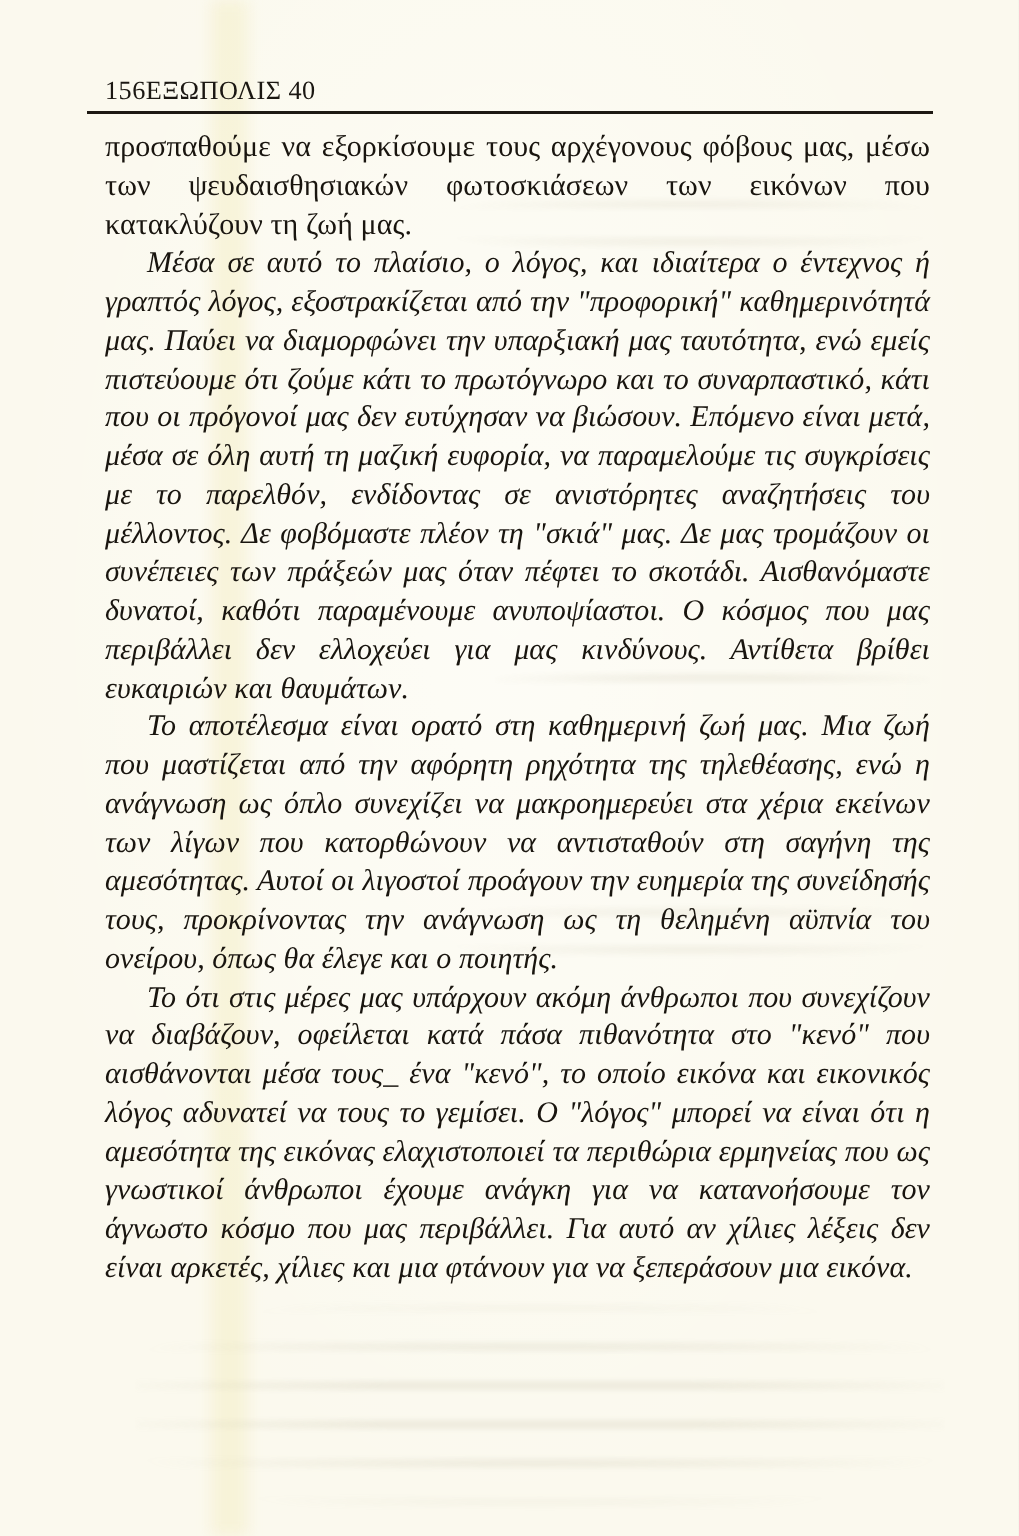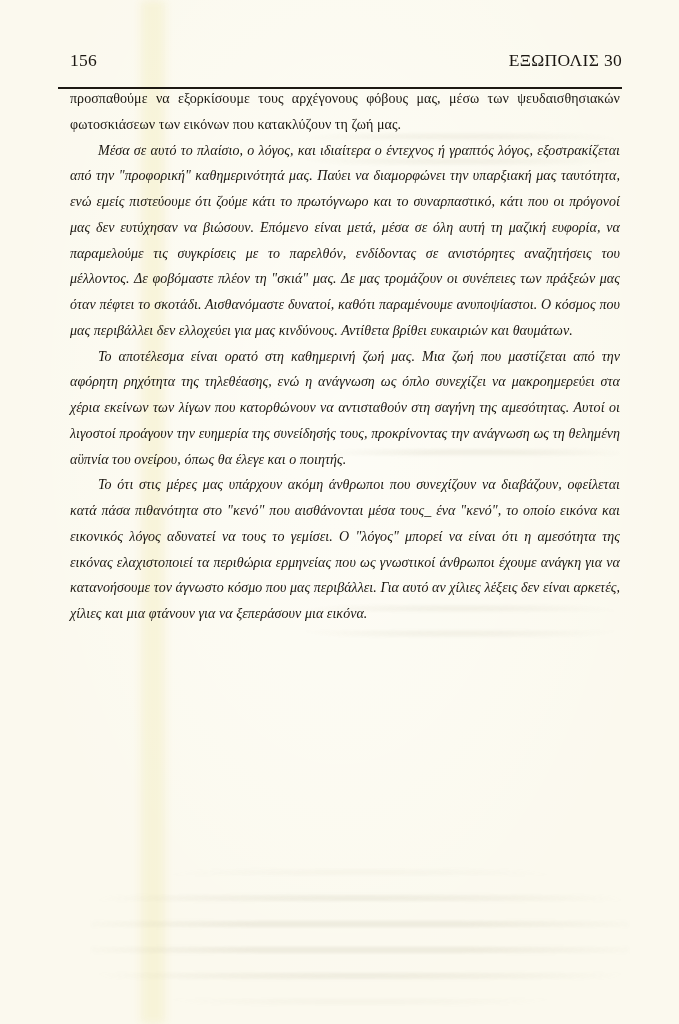--- a/index.html
+++ b/index.html
@@ -34,52 +34,52 @@
             mask-image:radial-gradient(ellipse at 50% 50%, #000 30%, transparent 78%);
   }
   .ghost-1 { left:300px; top:126px;  width:320px; height:46px; }
   .ghost-2 { left:330px; top:442px;  width:290px; height:30px; }
   .ghost-3 { left:300px; top:598px;  width:320px; height:46px; }
   .ghost-4 { left:90px;  top:862px;  width:540px; height:150px; opacity:.55; }
 
   
   .runhead {
     position:absolute; left:58px; top:50px; width:564px;
-    display:flex; justify-content:space-between; align-items:flex-end;
+    display:flex; align-items:flex-end;
     font-size:17.5px; letter-spacing:.3px;
     border-bottom:2.2px solid #1d1913;
-    padding-bottom:16px;
+    padding-bottom:3px;
   }
   .runhead .pageno { padding-left:12px; }
 
   
   .textcol {
     position:absolute; left:70px; top:86px; width:550px;
-    font-size:14px; line-height:25.75px;
+    font-size:20px; line-height:25.75px;
     text-align:justify; text-justify:inter-word;
     letter-spacing:.05px;
     color:#19150f;
   }
   .textcol p { margin:0; }
   .textcol p.indent { text-indent:28px;font-style:italic; }
 </style>
 </head>
 <body>
 
 <div class="page">
 
   <div class="scan-band"></div>
   <div class="ghost ghost-1"></div>
   <div class="ghost ghost-2"></div>
   <div class="ghost ghost-3"></div>
   <div class="ghost ghost-4"></div>
 
   <div class="runhead">
     <span class="pageno">156</span>
-    <span class="journal">ΕΞΩΠΟΛΙΣ 30</span>
+    <span class="journal">ΕΞΩΠΟΛΙΣ 40</span>
   </div>
 
   <div class="textcol">
     <p>προσπαθούμε να εξορκίσουμε τους αρχέγονους φόβους μας, μέσω των ψευδαισθησιακών φωτοσκιάσεων των εικόνων που κατακλύζουν τη ζωή μας.</p>
     <p class="indent">Μέσα σε αυτό το πλαίσιο, ο λόγος, και ιδιαίτερα ο έντεχνος ή γραπτός λόγος, εξοστρακίζεται από την "προφορική" καθημερινότητά μας. Παύει να διαμορφώνει την υπαρξιακή μας ταυτότητα, ενώ εμείς πιστεύουμε ότι ζούμε κάτι το πρωτόγνωρο και το συναρπαστικό, κάτι που οι πρόγονοί μας δεν ευτύχησαν να βιώσουν. Επόμενο είναι μετά, μέσα σε όλη αυτή τη μαζική ευφορία, να παραμελούμε τις συγκρίσεις με το παρελθόν, ενδίδοντας σε ανιστόρητες αναζητήσεις του μέλλοντος. Δε φοβόμαστε πλέον τη "σκιά" μας. Δε μας τρομάζουν οι συνέπειες των πράξεών μας όταν πέφτει το σκοτάδι. Αισθανόμαστε δυνατοί, καθότι παραμένουμε ανυποψίαστοι. Ο κόσμος που μας περιβάλλει δεν ελλοχεύει για μας κινδύνους. Αντίθετα βρίθει ευκαιριών και θαυμάτων.</p>
     <p class="indent">Το αποτέλεσμα είναι ορατό στη καθημερινή ζωή μας. Μια ζωή που μαστίζεται από την αφόρητη ρηχότητα της τηλεθέασης, ενώ η ανάγνωση ως όπλο συνεχίζει να μακροημερεύει στα χέρια εκείνων των λίγων που κατορθώνουν να αντισταθούν στη σαγήνη της αμεσότητας. Αυτοί οι λιγοστοί προάγουν την ευημερία της συνείδησής τους, προκρίνοντας την ανάγνωση ως τη θελημένη αϋπνία του ονείρου, όπως θα έλεγε και ο ποιητής.</p>
     <p class="indent">Το ότι στις μέρες μας υπάρχουν ακόμη άνθρωποι που συνεχίζουν να διαβάζουν, οφείλεται κατά πάσα πιθανότητα στο "κενό" που αισθάνονται μέσα τους_ ένα "κενό", το οποίο εικόνα και εικονικός λόγος αδυνατεί να τους το γεμίσει. Ο "λόγος" μπορεί να είναι ότι η αμεσότητα της εικόνας ελαχιστοποιεί τα περιθώρια ερμηνείας που ως γνωστικοί άνθρωποι έχουμε ανάγκη για να κατανοήσουμε τον άγνωστο κόσμο που μας περιβάλλει. Για αυτό αν χίλιες λέξεις δεν είναι αρκετές, χίλιες και μια φτάνουν για να ξεπεράσουν μια εικόνα.</p>
   </div>
 
 </div>

